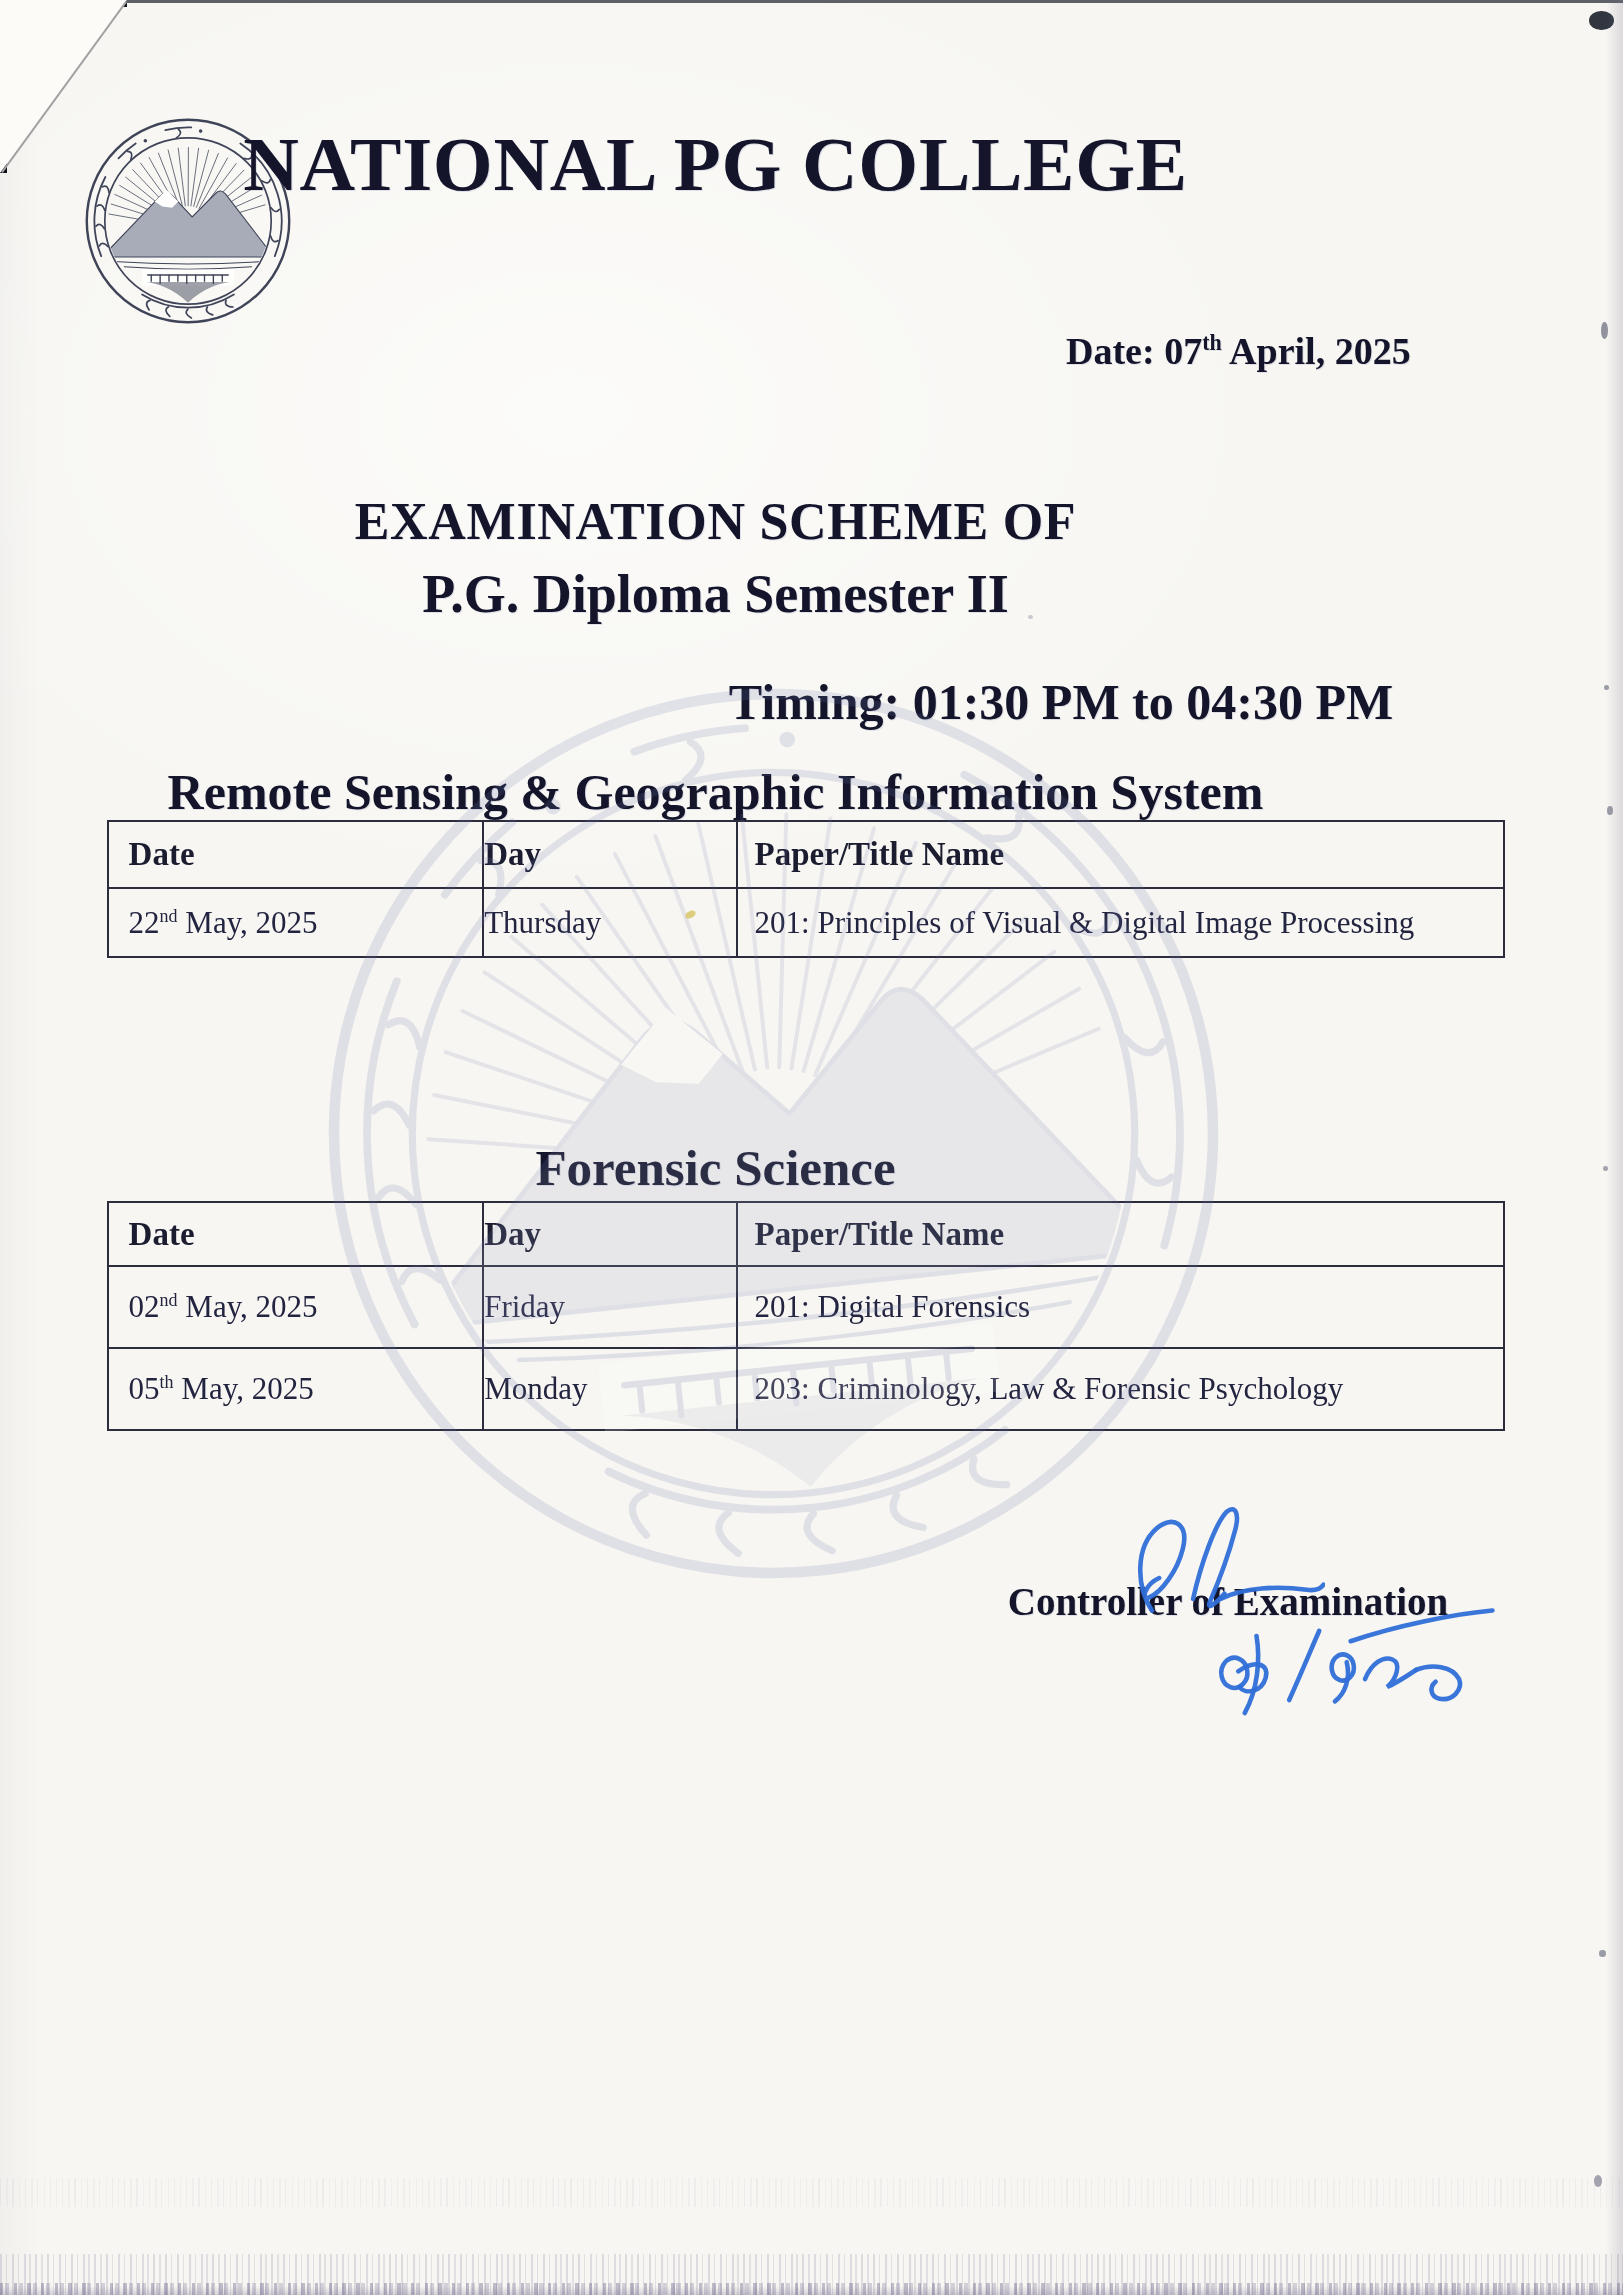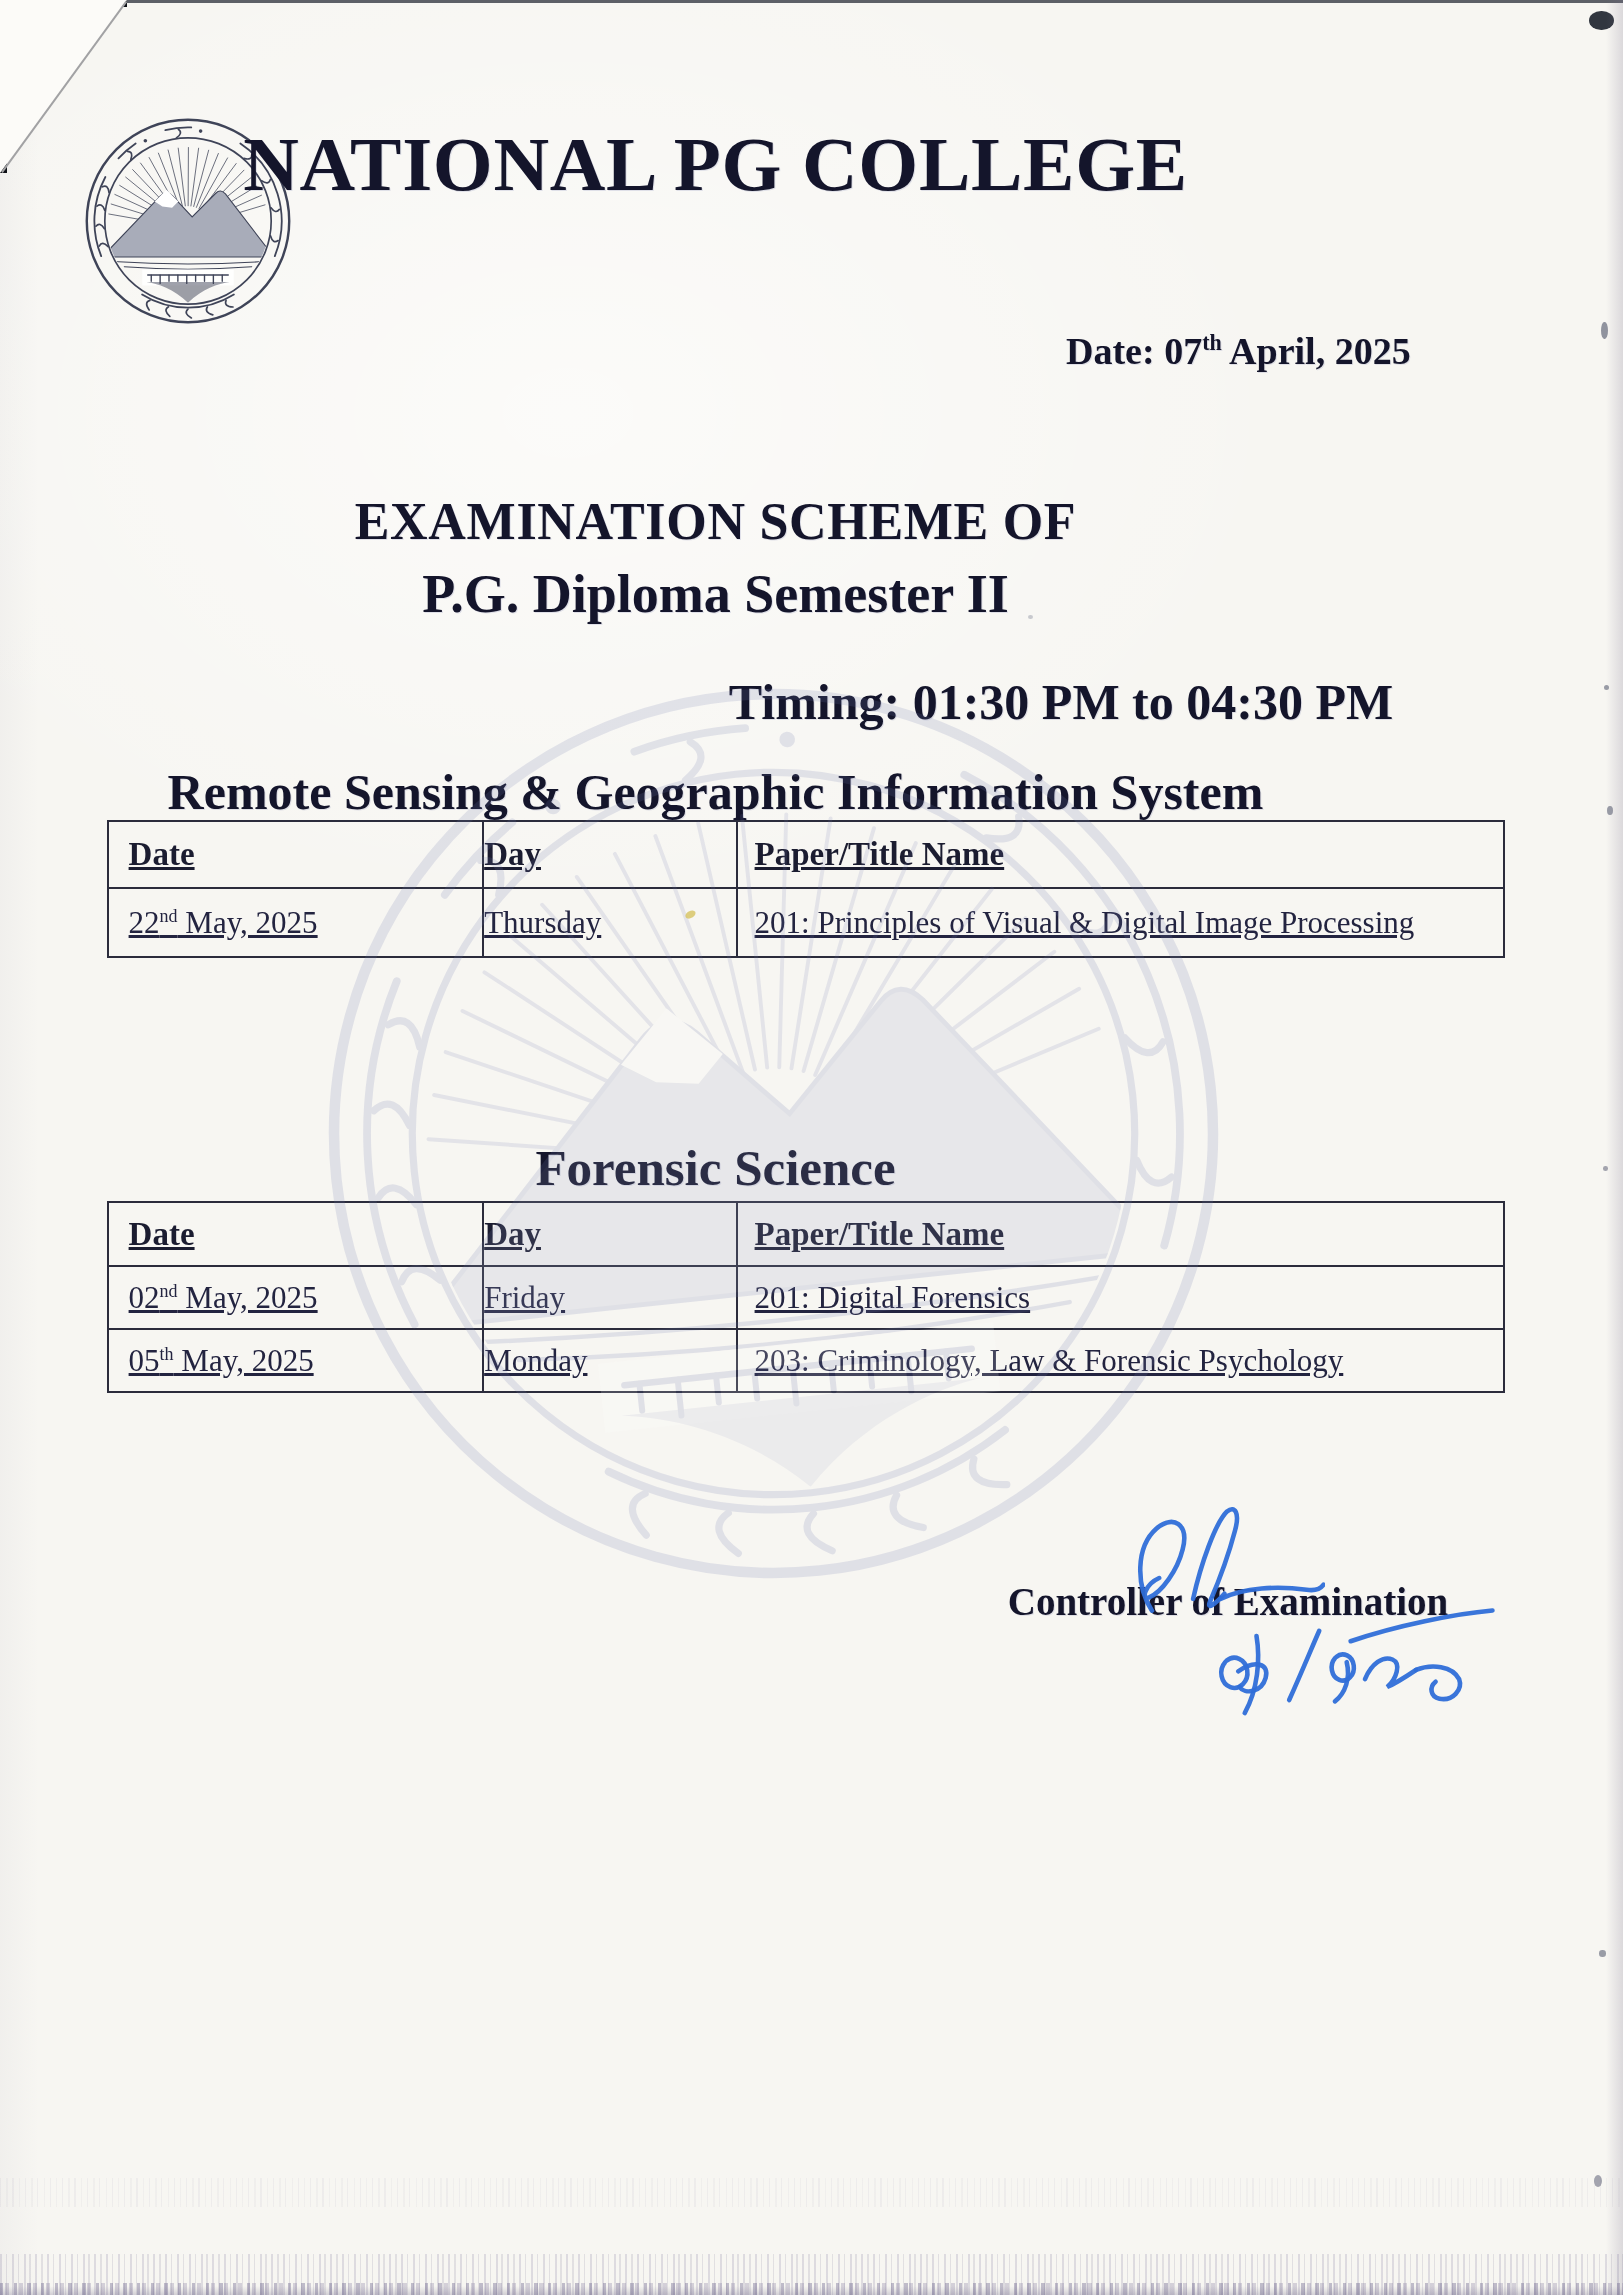--- a/index.html
+++ b/index.html
@@ -27,28 +27,28 @@
   #title1{top:492px; font-size:52px; letter-spacing:0.7px;}
   #title2{top:563px; font-size:54px;}
   #timing{top:673px; left:497px; width:1128px; text-align:center; font-size:50px;}
   #h-sec1{top:763px; font-size:50px;}
   #h-sec2{top:1139px; font-size:51px;}
 
   
   table.sched{border-collapse:collapse; table-layout:fixed; width:1398px;
     border:2.6px solid #262736; background:transparent;}
   table.sched th, table.sched td{border:2px solid #2b2c3c; vertical-align:middle;
-    overflow:hidden; white-space:nowrap;text-decoration:underline;}
+    overflow:hidden; white-space:nowrap;}
   table.sched th{text-align:left; font-size:33px; color:#1b1c30; font-weight:bold;}
   table.sched td{font-size:31px; color:#232440;}
   .c-date{padding-left:19.6px;} .c-day{padding-left:0;} .c-paper{padding-left:17px;}
   #table-rsgis{left:107px; top:820px;}
   #table-forensic{left:107px; top:1201px;}
   #table-rsgis tr.hd{height:67px;} #table-rsgis tr.dr{height:69px;}
-  #table-forensic tr.hd{height:64px;} #table-forensic tr.dr{height:63px;}
+  #table-forensic tr.hd{height:64px;} #table-forensic tr.dr{height:82px;}
 
   
   #stamp{left:322px; top:682px; width:903px; height:903px; opacity:.17;
     transform:rotate(-6deg); pointer-events:none;}
   
   #logo{left:84px; top:117px; width:208px; height:208px;}
 
   
   #controller{top:1579px; left:969px; width:518px; text-align:center; font-size:39px;}
   #sig1{left:1116px; top:1501px; width:209px; height:124px;}

